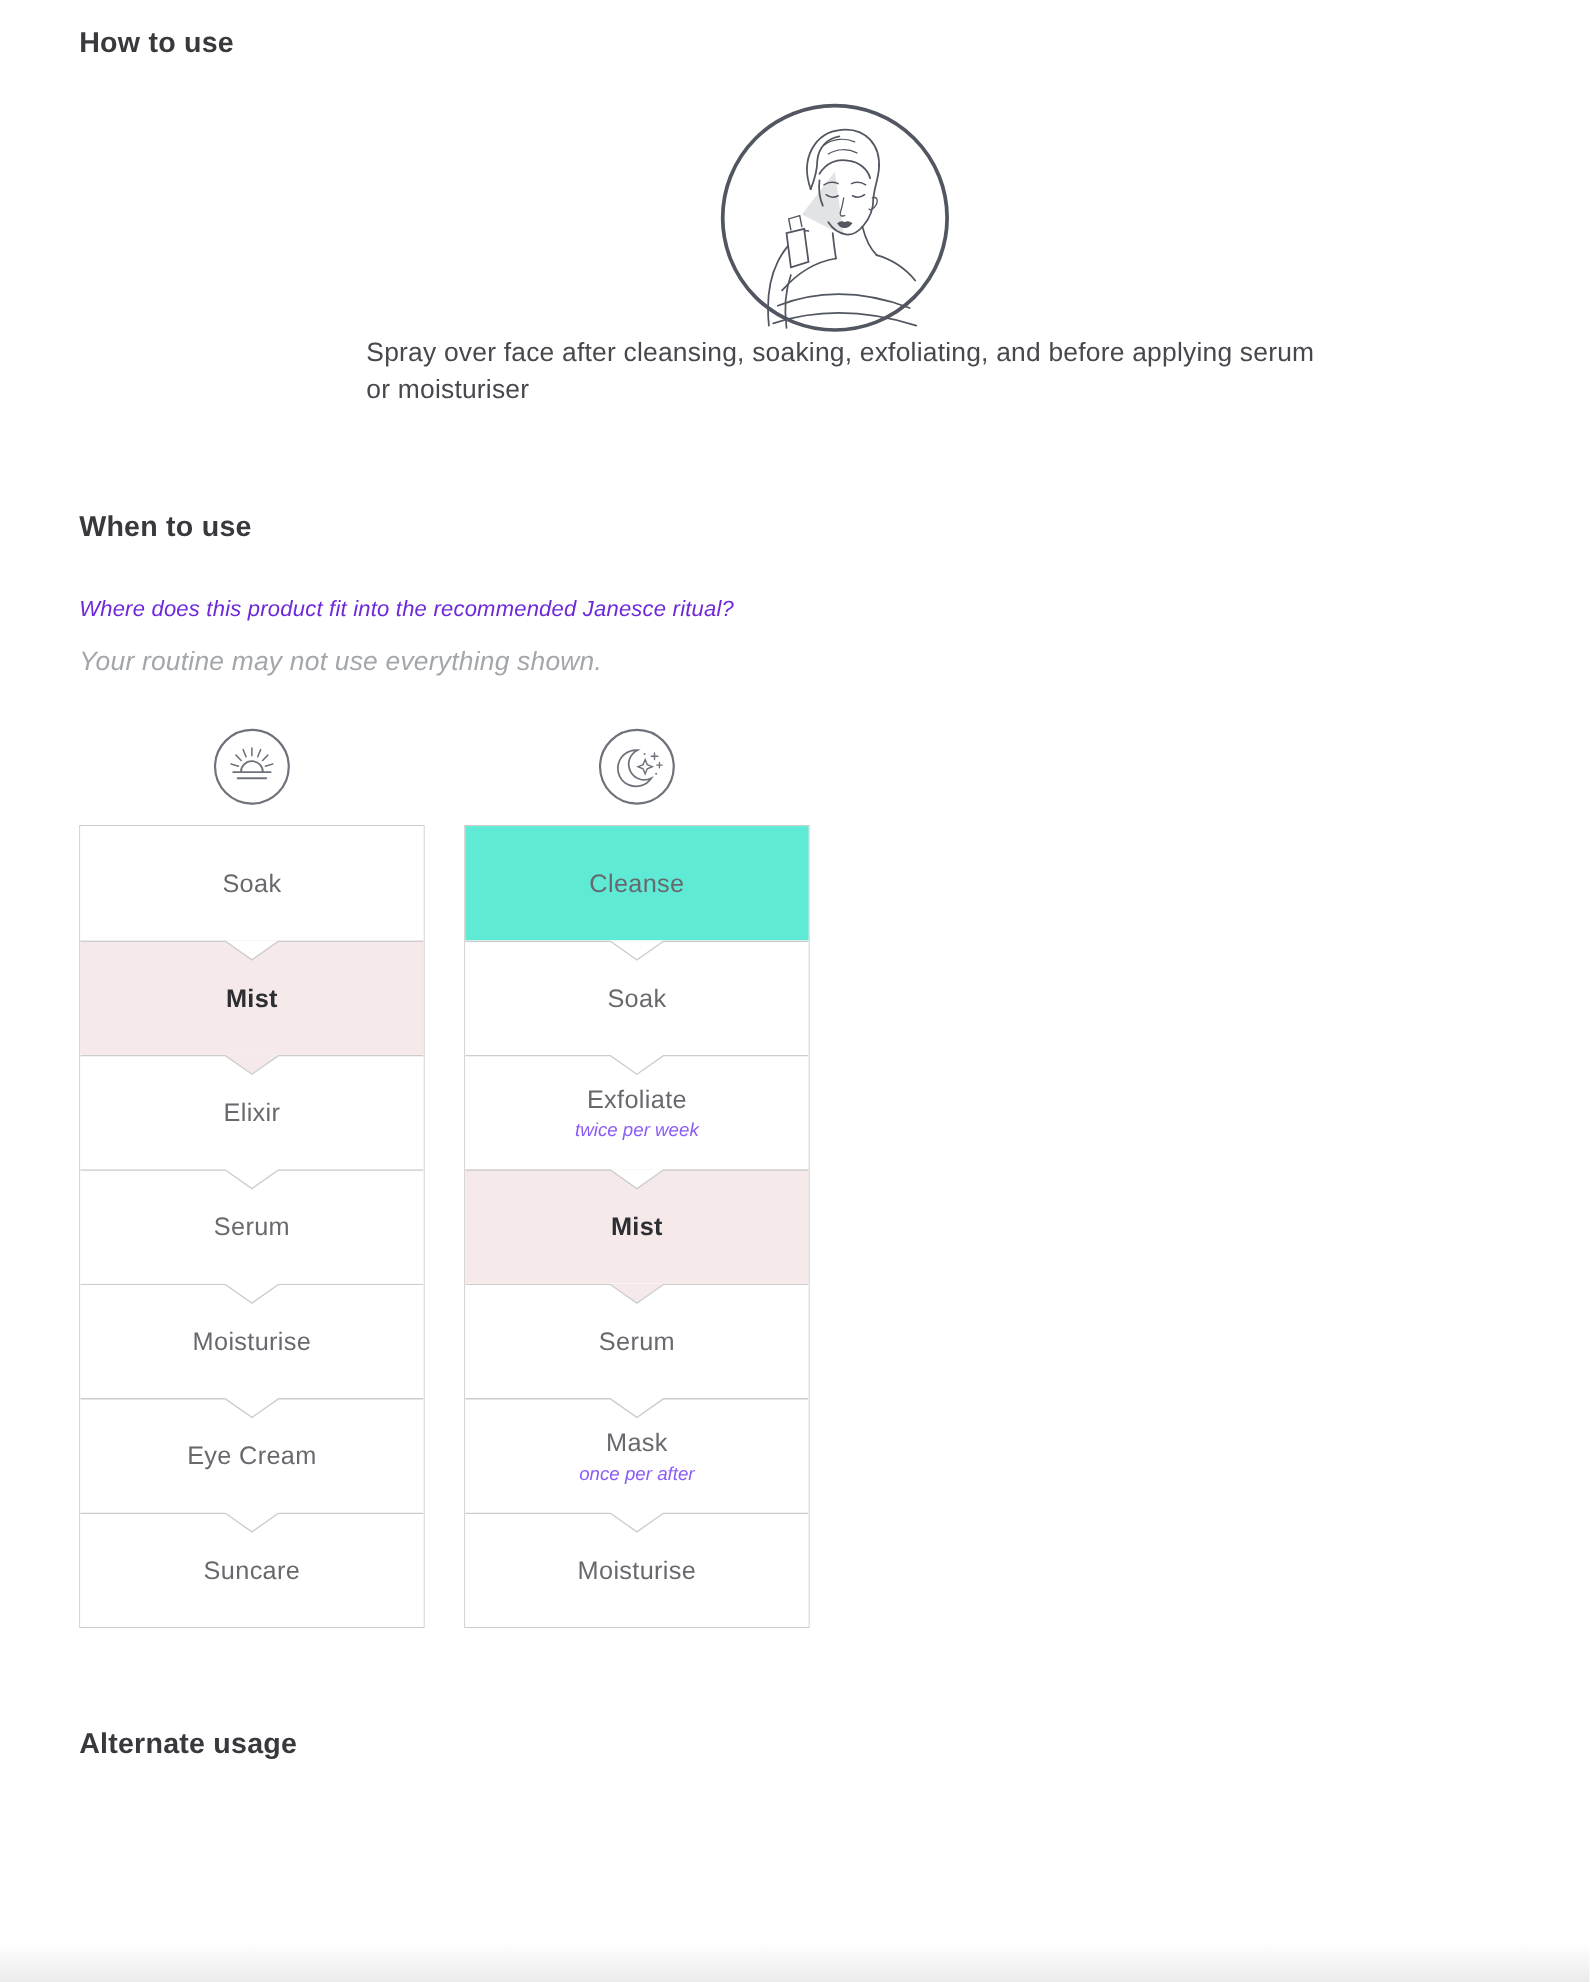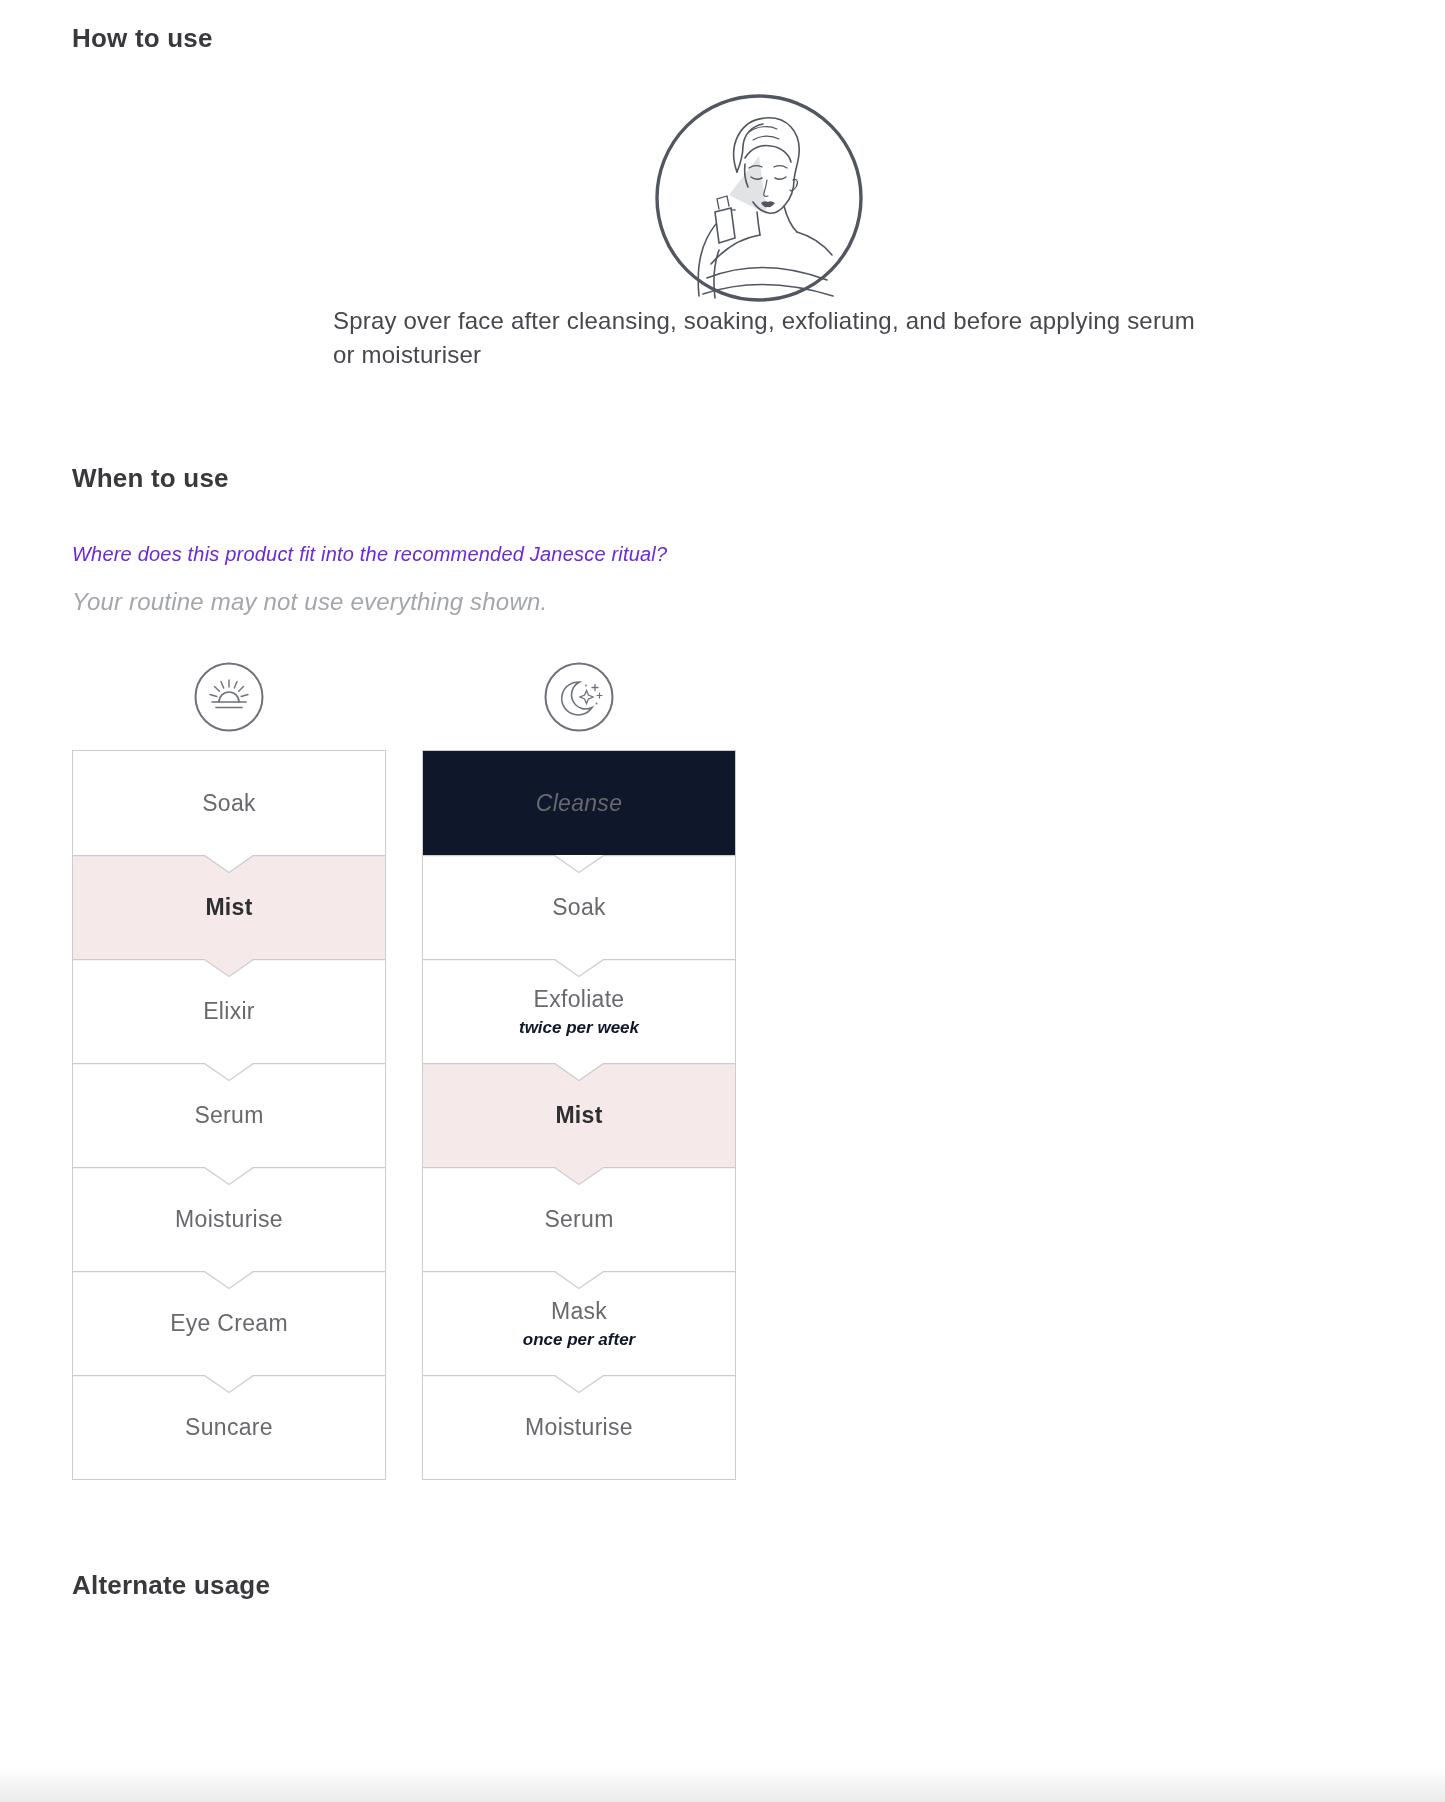--- a/index.html
+++ b/index.html
@@ -31,21 +31,21 @@
   .steps{
     list-style:none;margin:0;padding:0;border:1px solid #cccccc;background:#ffffff;
   }
   .step{
     position:relative;height:104px;display:flex;flex-direction:column;
     align-items:center;justify-content:center;text-align:center;
   }
   .step .chev{position:absolute;top:0;left:0;width:100%;height:20px;display:block;pointer-events:none;}
   .step-label{font-size:23px;color:#67696d;letter-spacing:.3px;line-height:26px;}
   .step.highlight .step-label{color:#2c2e31;font-weight:bold;}
-  .step-sub{font-size:17px;color:#0f172a;font-style:italic;margin-top:6px;line-height:19px;font-weight:bold;}
+  .step-sub{font-size:17px;color:#8b5cf6;font-style:italic;margin-top:6px;line-height:19px;}
   .sec-alt{margin-top:87px;}
   .sec-alt .media-row{margin-top:28px;}
   .sec-alt .illust-circle{width:207px;height:207px;flex:0 0 207px;}
   .bottom-fade{
     position:absolute;left:0;right:0;bottom:0;height:36px;
     background:linear-gradient(to bottom, rgba(236,236,236,0) 0%, #ebebeb 100%);
   }
 </style>
 </head>
 <body>
@@ -185,21 +185,21 @@
               <circle cx="36" cy="36" r="33.5" stroke-width="2"></circle>
               <path d="M36.5,21 A16.5,16.5 0 1 0 49,46.5 A13.5,13.5 0 0 1 36.5,21 Z" stroke-width="1.6"></path>
               <path d="M43.5,29.5 L45.4,34.1 L50,36 L45.4,37.9 L43.5,42.5 L41.6,37.9 L37,36 L41.6,34.1 Z" stroke-width="1.3"></path>
               <path d="M52,23.5 V29.5 M49,26.5 H55" stroke-width="1.3"></path>
               <path d="M56.5,32 V37 M54,34.5 H59" stroke-width="1.2"></path>
               <circle cx="43" cy="24.5" r="0.9" fill="#6e727a" stroke="none"></circle>
               <circle cx="53.5" cy="42.5" r="0.9" fill="#6e727a" stroke="none"></circle>
             </svg>
           </div>
           <ul class="steps">
-              <li class="step" style="background: #0f172a; font-style: italic;">
+              <li class="step" style="background: #5eead4;">
                 <span class="step-label">Cleanse</span>
               </li>
               <li class="step" style="background: rgb(255, 255, 255);">
                 <svg class="chev" viewBox="0 0 393 20" preserveAspectRatio="none">
                   <path d="M166,0 L196.5,17 L227,0 Z" fill="#ffffff" stroke="none"></path>
                   <path d="M0,0.6 H166 L196.5,17.6 L227,0.6 H393" fill="none" stroke="#cccccc" stroke-width="1.3"></path>
                 </svg>
                 <span class="step-label">Soak</span>
               </li>
               <li class="step" style="background: rgb(255, 255, 255);">

